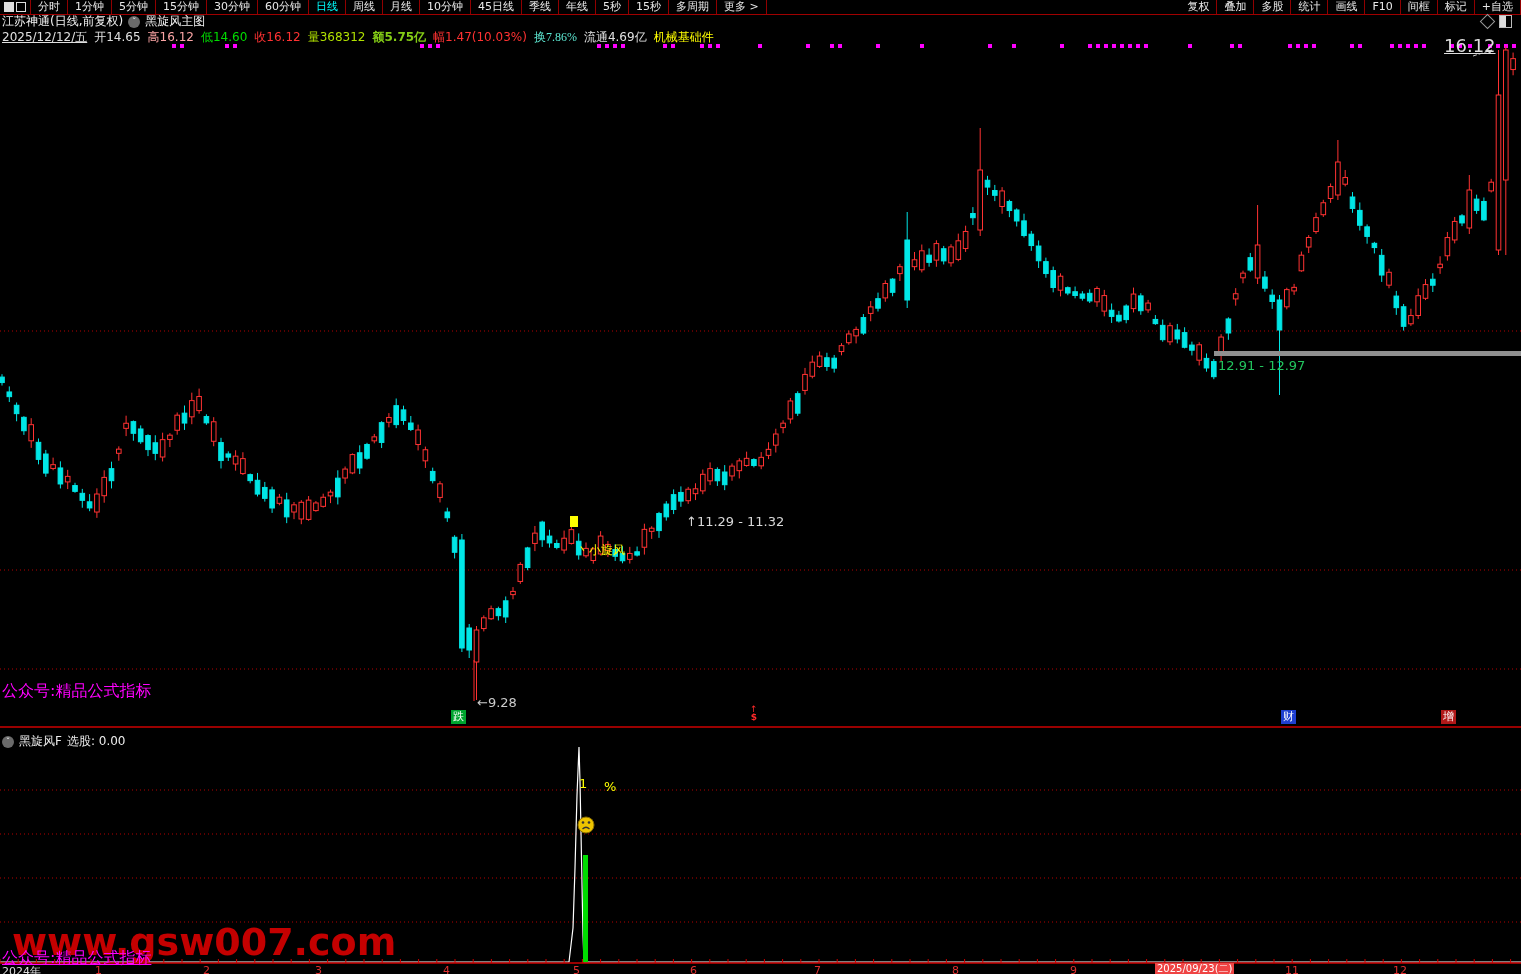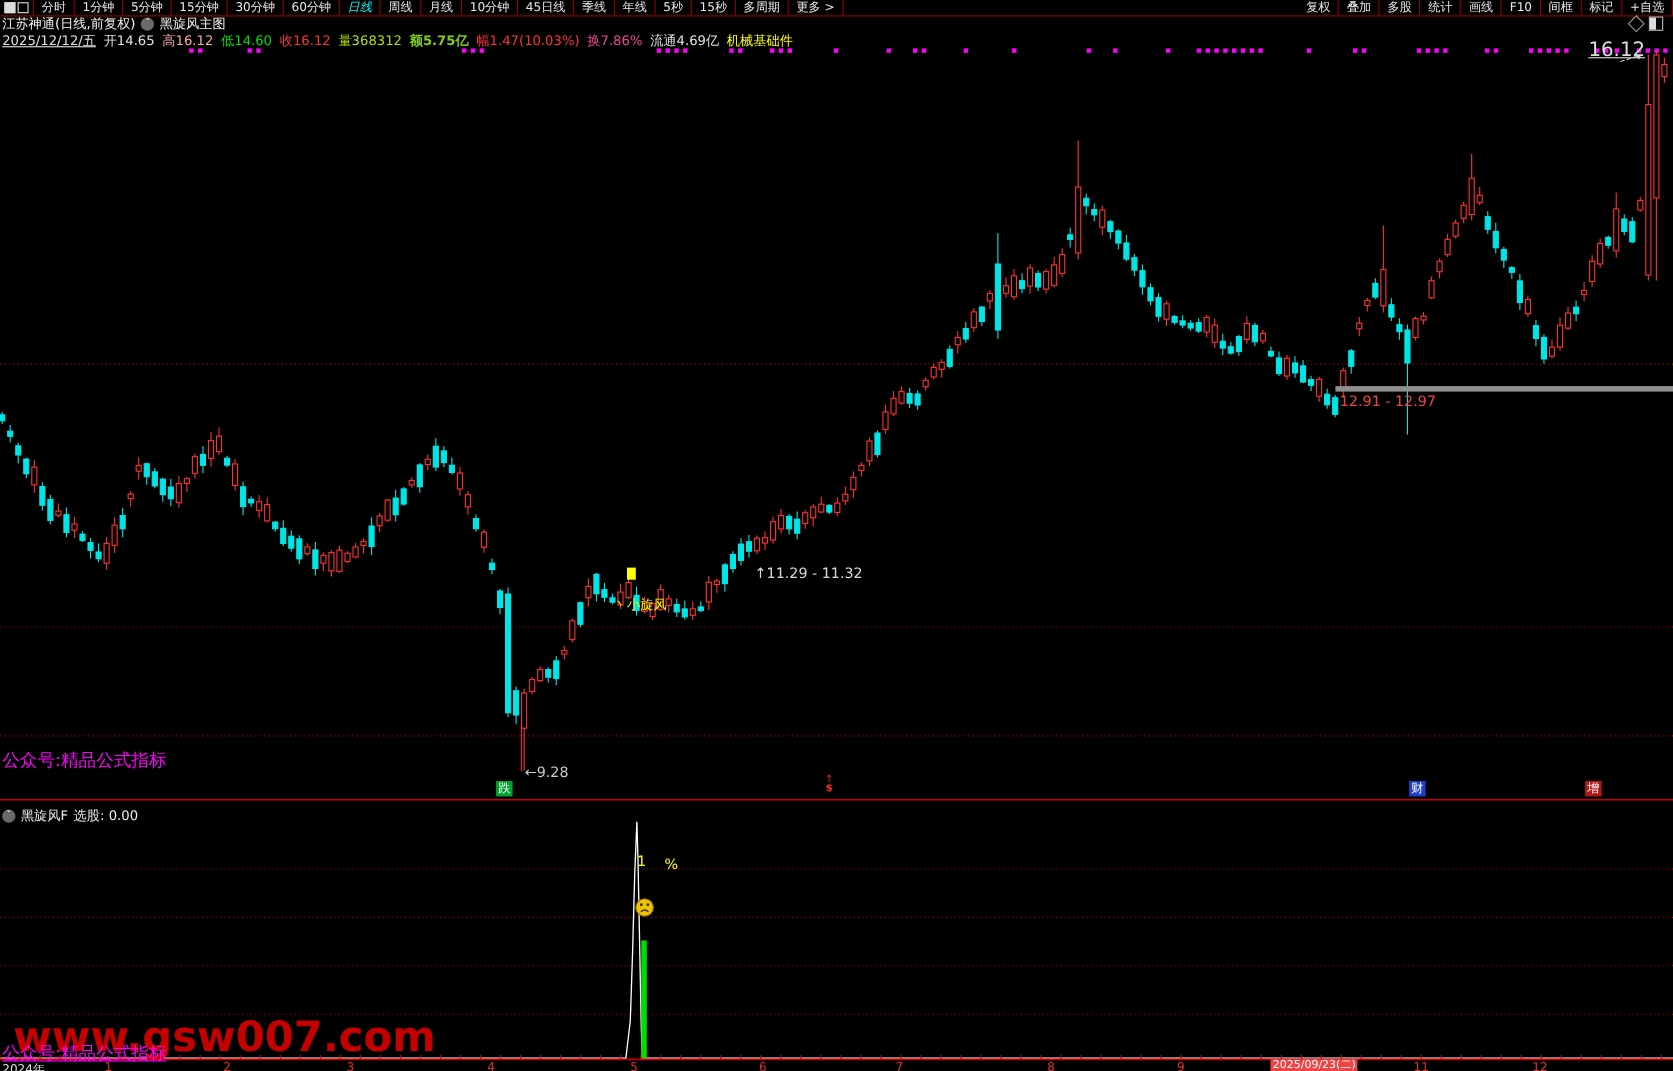--- a/index.html
+++ b/index.html
@@ -5,21 +5,21 @@
   html,body{margin:0;padding:0;background:#000;}
   #app{position:relative;width:1521px;height:974px;overflow:hidden;background:#000;
        font-family:"DejaVu Sans","Liberation Sans",sans-serif;}
   
   .menubar{position:absolute;top:0;left:0;width:1521px;height:14px;display:flex;align-items:stretch;
            background:#000;border-bottom:1px solid #a00000;z-index:6;}
   .winicon{width:30px;display:flex;align-items:center;justify-content:center;gap:2px;border-right:1px solid #900000;}
   .winicon i{display:block;width:8px;height:8px;border:1px solid #ddd;background:#ddd;}
   .winicon i.hollow{background:#000;}
   .mi{padding:0 7px;font-size:11px;line-height:13px;color:#e8e8e8;border-right:1px solid #900000;white-space:nowrap;cursor:default;}
-  .mi.active{color:#00ffff;font-style:italic;}
+  .mi.active{color:#00ffff;}
   .mright{margin-left:auto;display:flex;}
   
   .titlebar{position:absolute;top:14px;left:2px;height:15px;display:flex;align-items:center;gap:5px;z-index:6;
             font-size:12px;color:#f2f2f2;white-space:nowrap;}
   .circle-icon{display:inline-flex;width:12px;height:12px;border-radius:50%;background:#6a6a6a;color:#eee;
                align-items:center;justify-content:center;font-size:9px;line-height:10px;}
   .title-icons{position:absolute;top:15px;left:1482px;display:flex;gap:6px;align-items:center;z-index:6;}
   .diamond{width:9px;height:9px;border:1px solid #999;transform:rotate(45deg);}
   .halfsq{width:11px;height:11px;border:1px solid #bbb;background:linear-gradient(90deg,#ddd 0 50%,#000 50% 100%);}
   .infobar{position:absolute;top:29px;left:2px;height:14px;display:flex;gap:7px;z-index:6;
@@ -670,30 +670,30 @@
 
   <div class="infobar" id="infobar">
       <div class="" style="color: rgb(224, 224, 224); text-decoration: underline;">2025/12/12/五</div>
       <div class="" style="color: rgb(224, 224, 224);">开14.65</div>
       <div class="" style="color: #fca5a5;">高16.12</div>
       <div class="" style="color: rgb(0, 221, 0);">低14.60</div>
       <div class="" style="color: rgb(255, 50, 50);">收16.12</div>
       <div class="" style="color: rgb(176, 224, 0);">量368312</div>
       <div class="" style="color: #84cc16; font-weight: bold;">额5.75亿</div>
       <div class="" style="color: rgb(255, 50, 50);">幅1.47(10.03%)</div>
-      <div class="" style="color: #ec4899;">换7.86%</div>
+      <div class="" style="color: #5eead4; font-family: Liberation Serif, serif;">换7.86%</div>
       <div class="" style="color: rgb(224, 224, 224);">流通4.69亿</div>
       <div class="" style="color: rgb(255, 255, 0);">机械基础件</div>
     </div>
 
   <div class="ann" style="left:1444px;top:35px;font-size:18px;color:#ddd;text-decoration:underline;">16.12</div>
-  <div class="ann" style="left:1218px;top:358px;font-size:13px;color:#ef4444;">12.91 - 12.97</div>
+  <div class="ann" style="left:1218px;top:358px;font-size:13px;color:#22c55e;">12.91 - 12.97</div>
   <div class="ann" style="left:686px;top:514px;font-size:13px;color:#d8d8d8;">↑11.29 - 11.32</div>
   <div class="ann" style="left:477px;top:695px;font-size:13px;color:#ccc;">←9.28</div>
-  <div class="ann" style="left:558px;top:542px;font-size:12px;color:#ffff00;">丶小旋风</div>
+  <div class="ann" style="left:577px;top:542px;font-size:12px;color:#ffff00;">丶小旋风</div>
   <div class="ann pub" style="top:681px;">公众号:精品公式指标</div>
 
   <div class="badge" style="left:451px;top:710px;background:#00a32e;">跌</div>
   <div class="badge" style="left:748px;top:705px;background:none;color:#ff2a2a;font-size:9px;line-height:8px;text-align:center;">
        <span style="display:block;">↑</span>
        <span style="display:block;font-weight:bold;">$</span>
   </div>
   <div class="badge" style="left:1281px;top:710px;background:#1f3fd0;">财</div>
   <div class="badge" style="left:1441px;top:710px;background:#b01818;">增</div>
 

